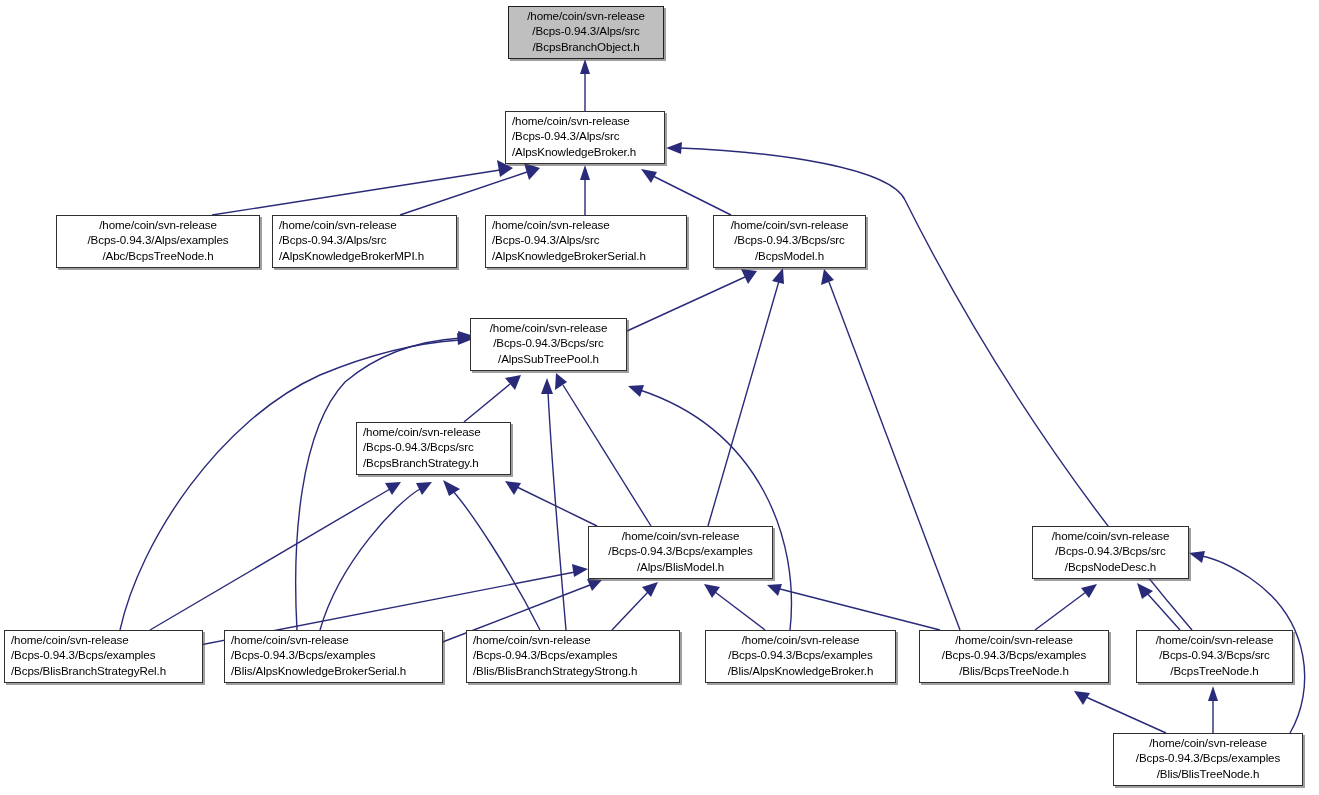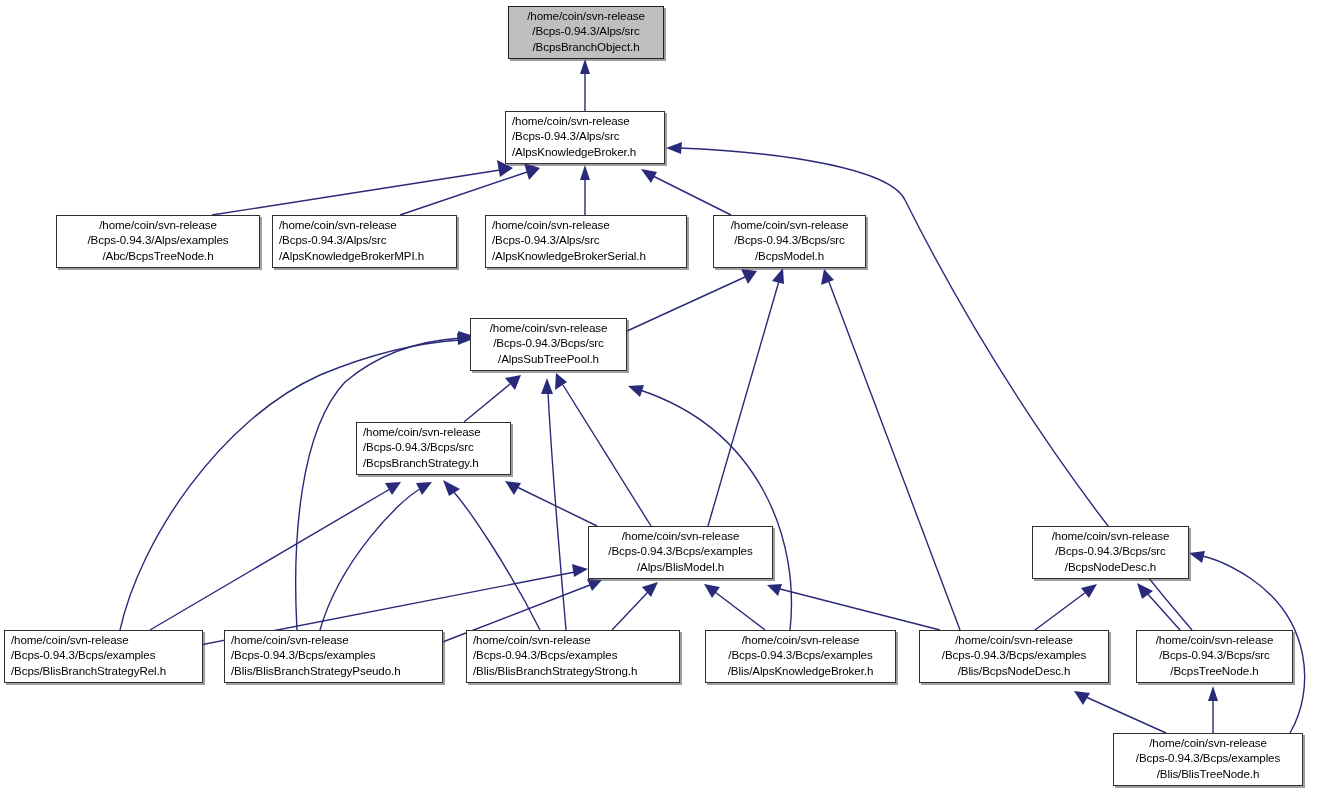--- a/index.html
+++ b/index.html
@@ -217,39 +217,39 @@
 
   <div class="node-box" style="left:4px; top:630px; width:199px; height:53px;">
     <div class="node-line align-left">/home/coin/svn-release</div>
     <div class="node-line align-left">/Bcps-0.94.3/Bcps/examples</div>
     <div class="node-line align-left">/Bcps/BlisBranchStrategyRel.h</div>
   </div>
 
   <div class="node-box" style="left:224px; top:630px; width:219px; height:53px;">
     <div class="node-line align-left">/home/coin/svn-release</div>
     <div class="node-line align-left">/Bcps-0.94.3/Bcps/examples</div>
-    <div class="node-line align-left">/Blis/BlisBranchStrategyPseudo.h</div>
+    <div class="node-line align-left">/Blis/AlpsKnowledgeBrokerSerial.h</div>
   </div>
 
   <div class="node-box" style="left:466px; top:630px; width:214px; height:53px;">
     <div class="node-line align-left">/home/coin/svn-release</div>
     <div class="node-line align-left">/Bcps-0.94.3/Bcps/examples</div>
     <div class="node-line align-left">/Blis/BlisBranchStrategyStrong.h</div>
   </div>
 
   <div class="node-box" style="left:705px; top:630px; width:191px; height:53px;">
     <div class="node-line align-center">/home/coin/svn-release</div>
     <div class="node-line align-center">/Bcps-0.94.3/Bcps/examples</div>
     <div class="node-line align-center">/Blis/AlpsKnowledgeBroker.h</div>
   </div>
 
   <div class="node-box" style="left:919px; top:630px; width:190px; height:53px;">
     <div class="node-line align-center">/home/coin/svn-release</div>
     <div class="node-line align-center">/Bcps-0.94.3/Bcps/examples</div>
-    <div class="node-line align-center">/Blis/BcpsNodeDesc.h</div>
+    <div class="node-line align-center">/Blis/BcpsTreeNode.h</div>
   </div>
 
   <div class="node-box" style="left:1136px; top:630px; width:157px; height:53px;">
     <div class="node-line align-center">/home/coin/svn-release</div>
     <div class="node-line align-center">/Bcps-0.94.3/Bcps/src</div>
     <div class="node-line align-center">/BcpsTreeNode.h</div>
   </div>
 
   <div class="node-box" style="left:1113px; top:733px; width:190px; height:53px;">
     <div class="node-line align-center">/home/coin/svn-release</div>

